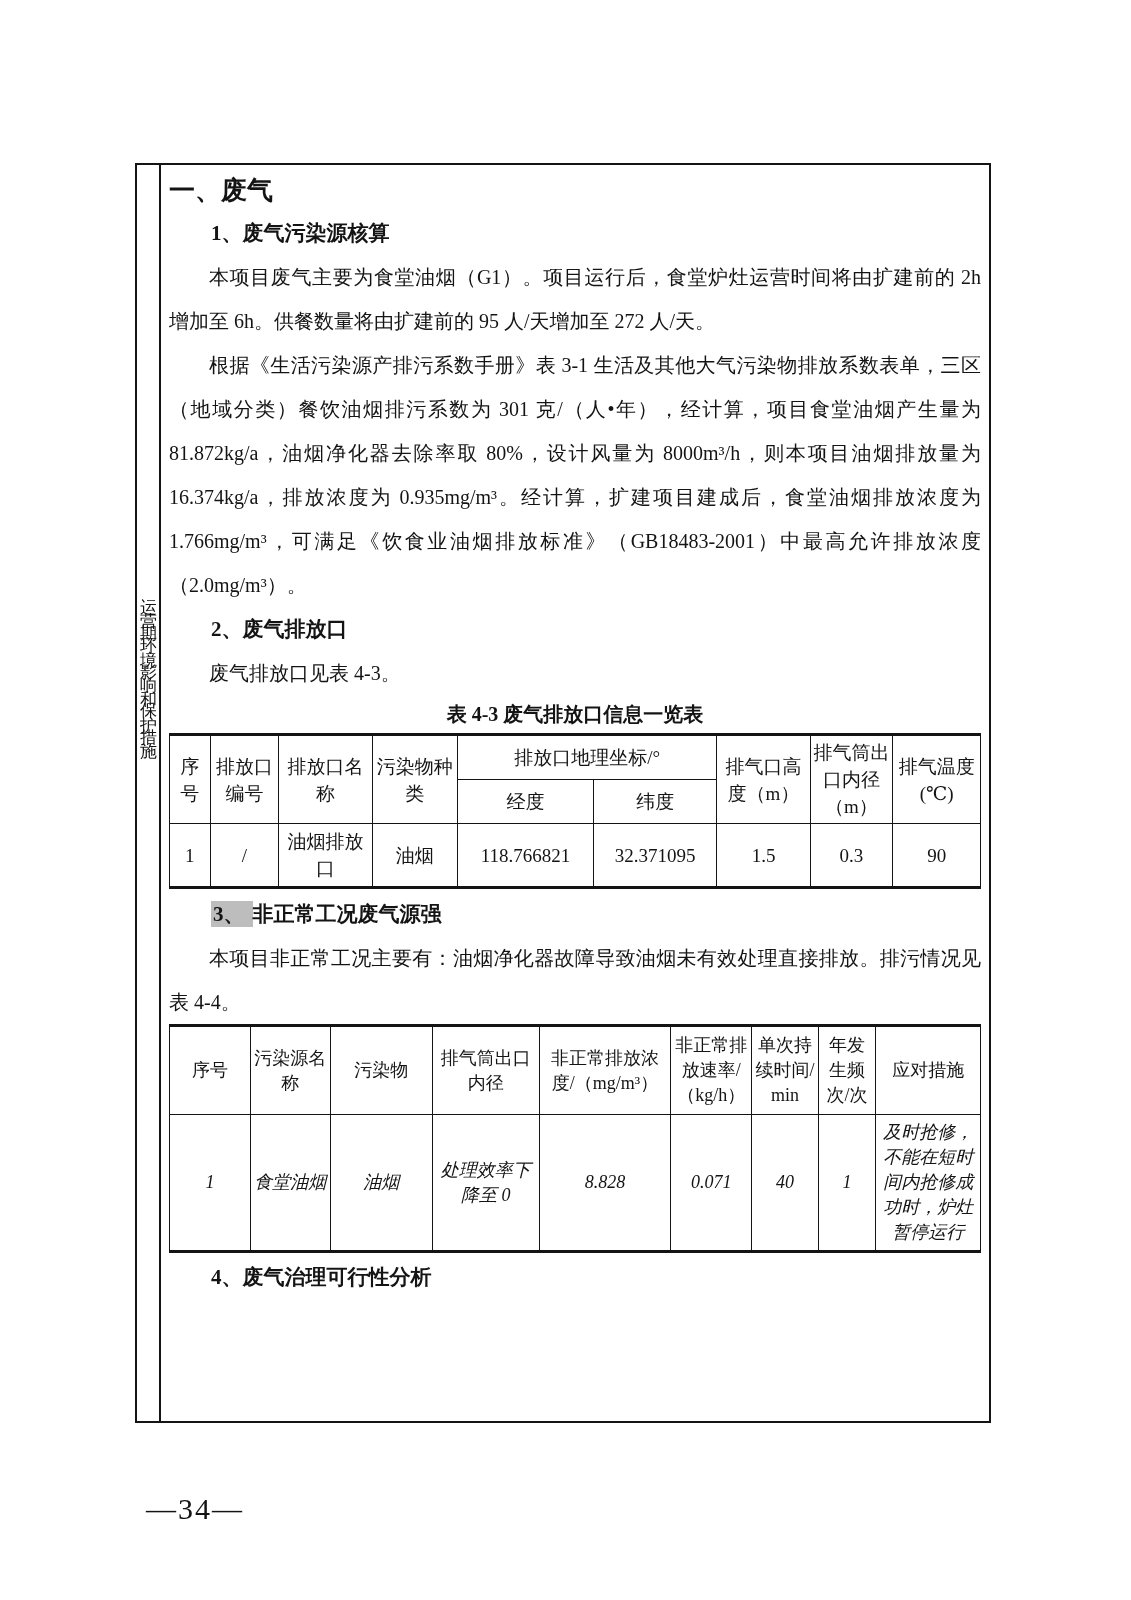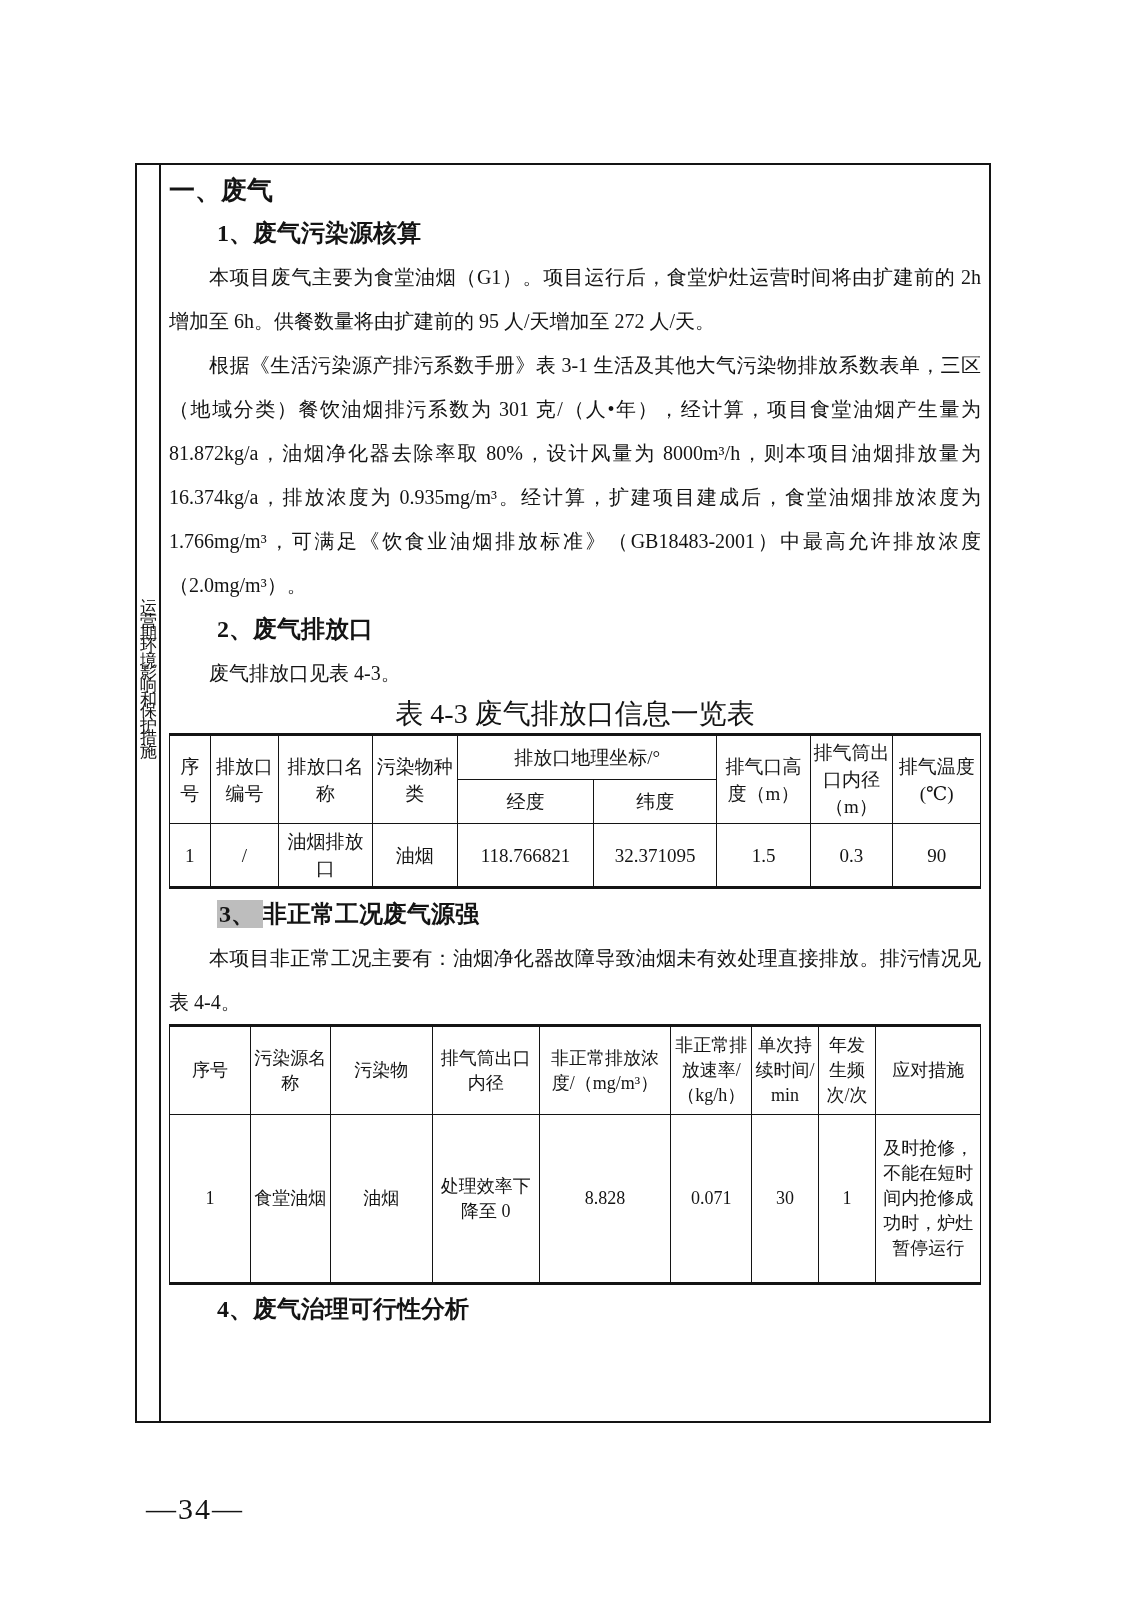--- a/index.html
+++ b/index.html
@@ -13,36 +13,36 @@
   }
   .side-strip{width:22px;flex:none;border-right:2px solid #141414;position:relative;}
   .side-text{
     position:absolute;top:420px;left:50%;transform:translateX(-50%);
     writing-mode:vertical-rl;text-orientation:upright;
     font-size:17px;letter-spacing:13px;line-height:22px;white-space:nowrap;
   }
   .content{flex:1;box-sizing:border-box;padding:2px 8px 0 8px;overflow:visible;}
 
   .h1{font-size:26px;font-weight:bold;line-height:40px;margin:4px 0 0 0;}
-  .h2{font-size:24px;font-weight:bold;line-height:44px;margin:0;text-indent:2em;font-family:Liberation Serif, serif;}
+  .h2{font-size:21px;font-weight:bold;line-height:44px;margin:0;text-indent:2em;font-family:Liberation Serif, serif;}
   .body-p{font-size:20px;line-height:44px;margin:0;text-align:justify;text-indent:2em;}
-  .table-title{font-size:28px;font-weight:normal;text-align:center;line-height:38px;margin:0;}
+  .table-title{font-size:20px;font-weight:bold;text-align:center;line-height:38px;margin:0;}
   .hl{background:#bdbdbd;padding:1px 8px 1px 2px;}
 
   table{width:100%;border-collapse:collapse;table-layout:fixed;
         border-top:3px solid #141414;border-bottom:3px solid #141414;}
   th,td{border:1px solid #141414;font-weight:normal;text-align:center;
         vertical-align:middle;padding:3px 2px;word-break:break-all;}
   .t43{font-size:19px;line-height:27px;}
   .t43 .hdr1 th{height:34px;}
   .t43 .hdr2 th{height:34px;}
   .t43 .datarow td{height:56px;}
   .t44{font-size:18px;line-height:25px;}
   .t44 th{padding:6px 2px;}
-  .t44 .datarow td{padding:21px 2px;}
+  .t44 .datarow td{padding:5px 2px;font-style:italic;}
 
   .page-number{position:absolute;left:146px;top:1492px;font-size:30px;letter-spacing:2px;}
 </style>
 </head>
 <body>
 
 <div class="doc-frame">
   <div class="side-strip">
     <div class="side-text">运营期环境影响和保护措施</div>
   </div>
@@ -128,21 +128,21 @@
         <th>年发生频次/次</th>
         <th>应对措施</th>
       </tr>
       <tr class="datarow">
         <td>1</td>
         <td>食堂油烟</td>
         <td>油烟</td>
         <td>处理效率下降至 0</td>
         <td>8.828</td>
         <td>0.071</td>
-        <td>30</td>
+        <td>40</td>
         <td>1</td>
         <td>及时抢修，不能在短时间内抢修成功时，炉灶暂停运行</td>
       </tr>
     </tbody>
       </table>
 
     <div class="h2" style="margin-top:2px;">4、废气治理可行性分析</div>
 
   </div>
 </div>

